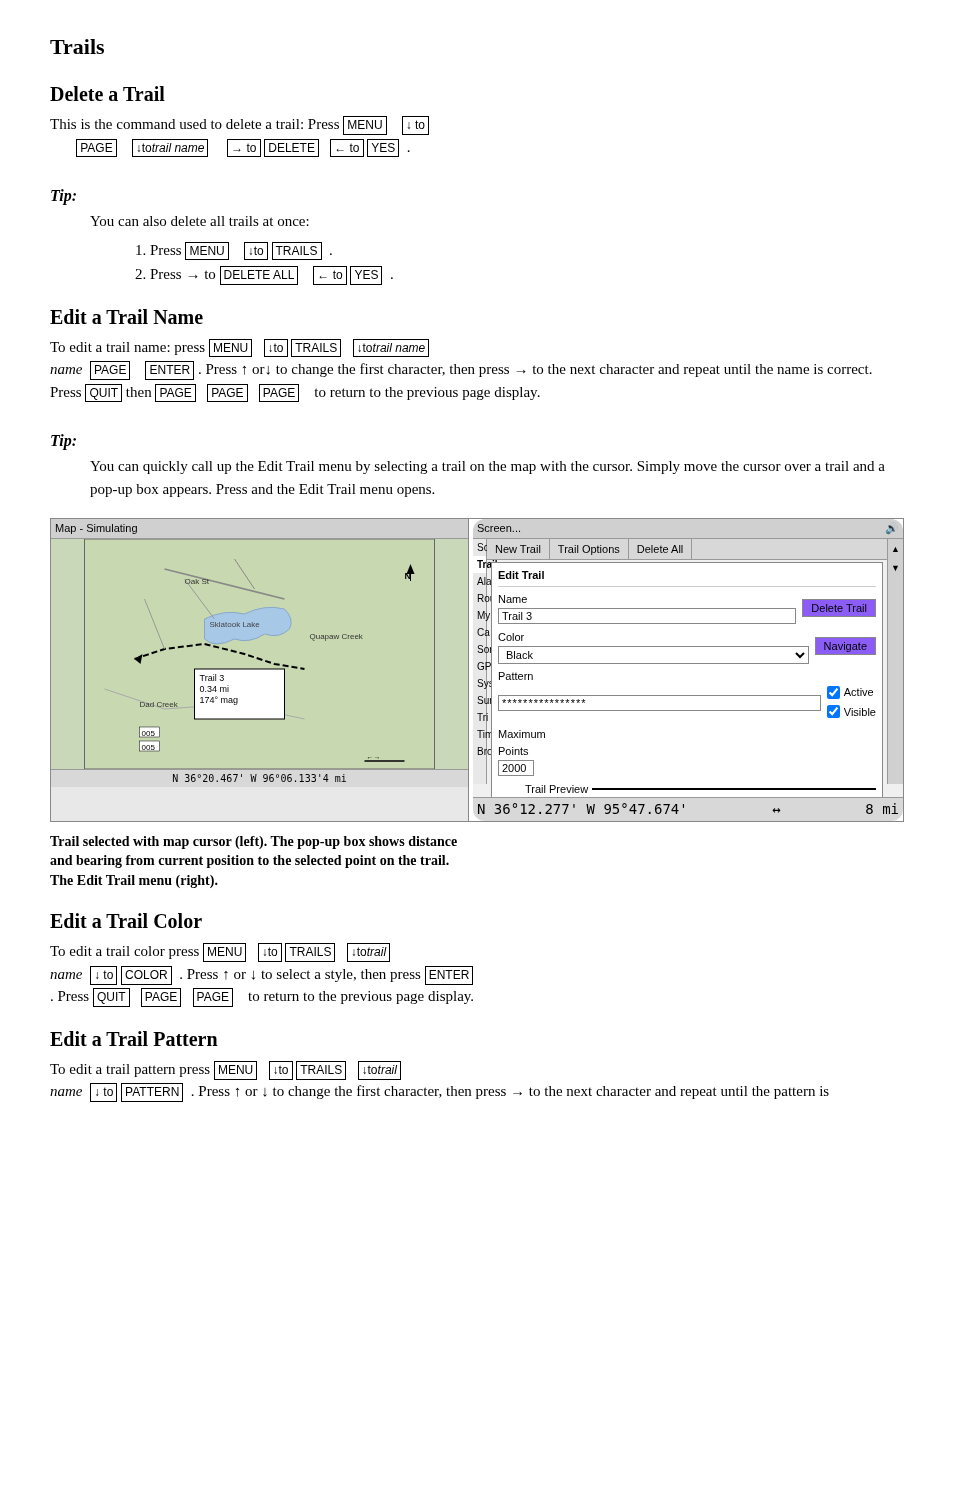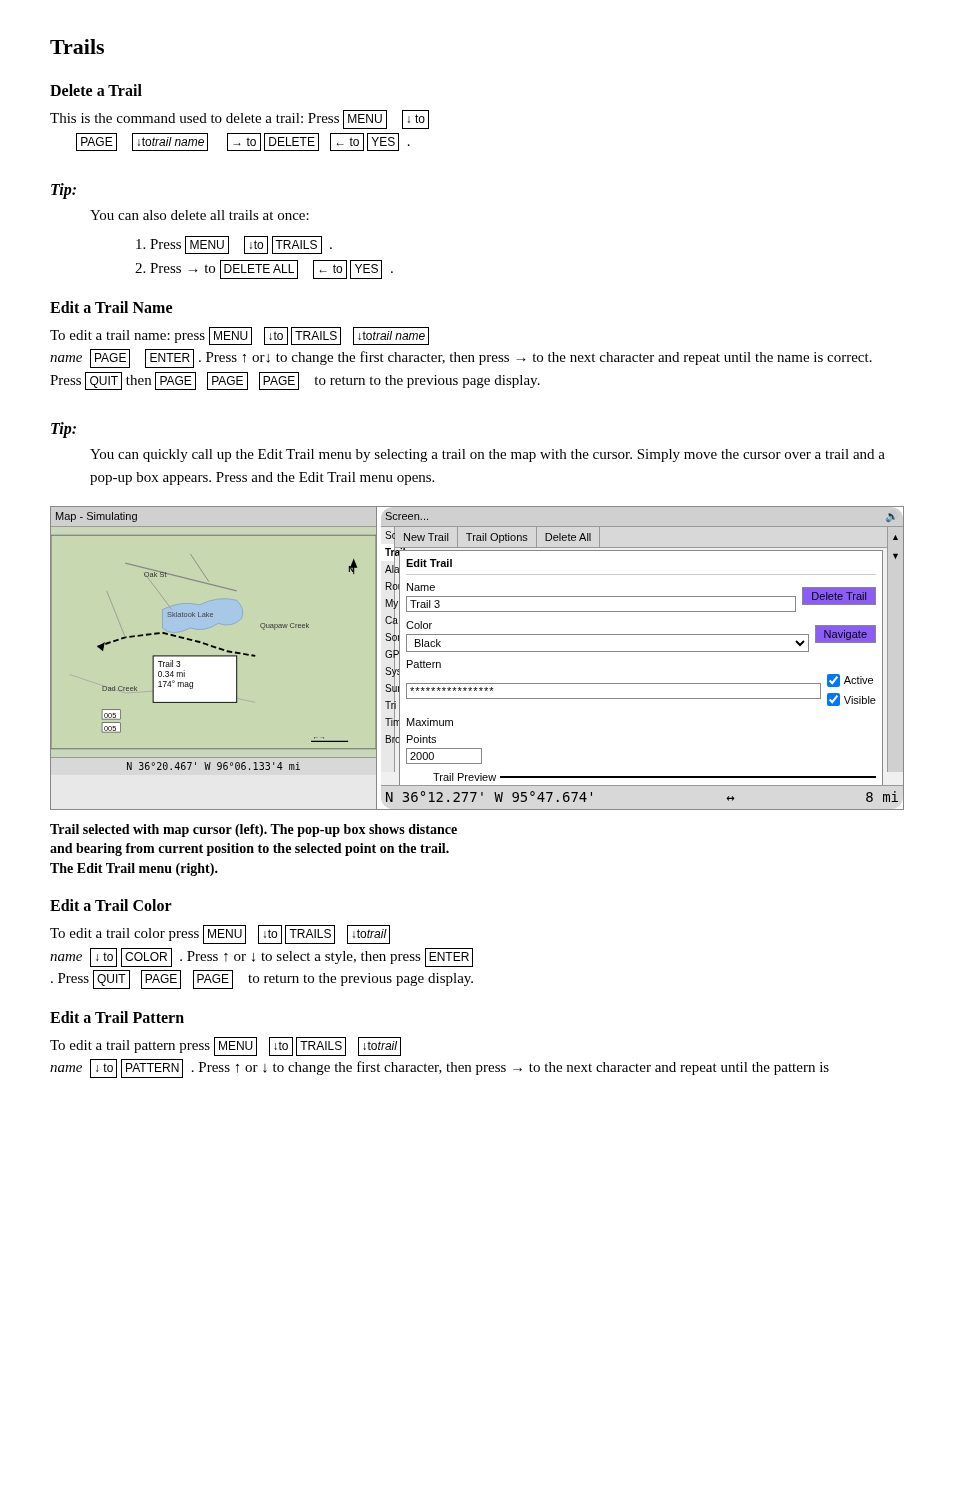--- a/index.html
+++ b/index.html
@@ -7,36 +7,36 @@
       font-family: "Times New Roman", Times, serif;
       font-size: 15px;
       background: #fff;
       color: #000;
       width: 954px;
       min-height: 1487px;
       padding: 30px 50px;
       line-height: 1.5;
     }
     h1 { font-size: 22px; font-weight: bold; margin-bottom: 2px; }
-    h2 { font-size: 16px; font-weight: bold; margin-top: 16px; margin-bottom: 4px; }
+    h2 { font-size: 20px; font-weight: bold; margin-top: 16px; margin-bottom: 4px; }
     .tip-label { font-size: 16px; font-weight: bold; font-style: italic; margin-top: 26px; margin-bottom: 2px; }
     p { margin-bottom: 6px; }
     .indent { margin-left: 40px; }
     .arrow-down::after { content: "↓"; }
 
     .screenshot-row {
       display: flex;
       gap: 4px;
       margin: 18px 0 10px 0;
       border: 1px solid #888;
     }
 
     
     .map-panel {
-      width: 326px;
+      width: 418px;
       min-height: 260px;
       background: #e8e8e8;
       border-right: 1px solid #888;
       position: relative;
       overflow: hidden;
       flex-shrink: 0;
     }
     .map-panel .map-titlebar {
       background: #d0d0d0;
       font-size: 11px;
@@ -395,21 +395,21 @@
                 <div class="et-checkbox-row">
                   <input type="checkbox" checked="" style=""> 
                     <span>Visible</span>
                 </div>
               </div>
             </div>
           </div>
 
           <div style="margin-bottom:4px;">
             <div class="et-label">Maximum Points</div>
-            <input class="et-input" style="width: 76px;" value="2000" readonly="">
+            <input class="et-input" style="width: 36px;" value="2000" readonly="">
           </div>
 
           <div class="trail-preview-row">
             <span>Trail Preview</span>
             <div class="trail-preview-line"></div>
           </div>
         </div>
       </div>
 
       <div style="width:16px; background:#d0d0d0; border-left:1px solid #999; display:flex; flex-direction:column; align-items:center; padding-top:4px; gap:6px; font-size:9px;">

